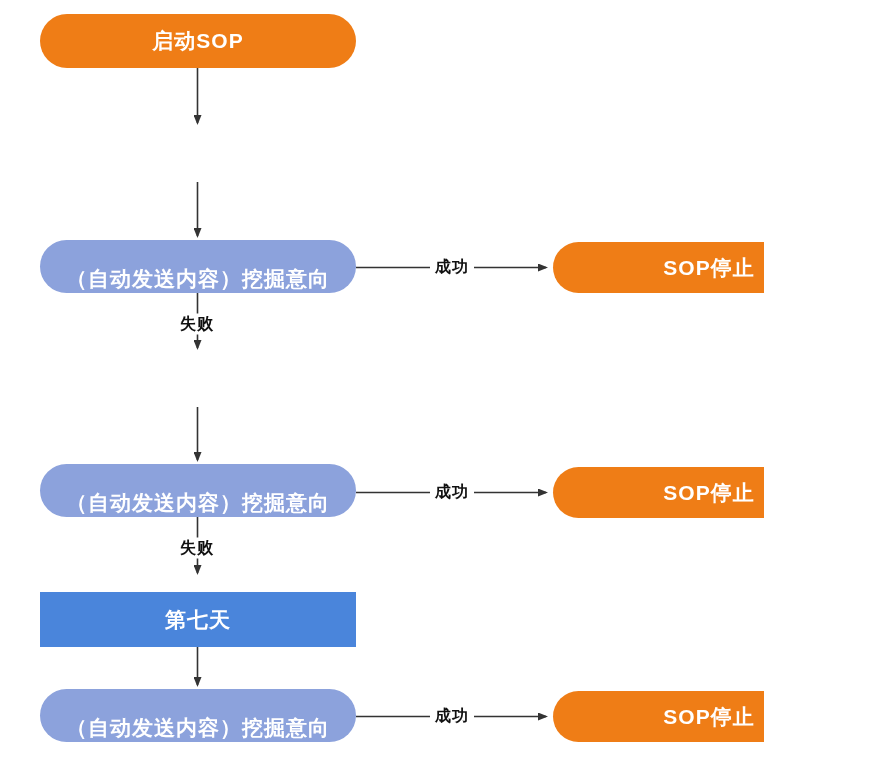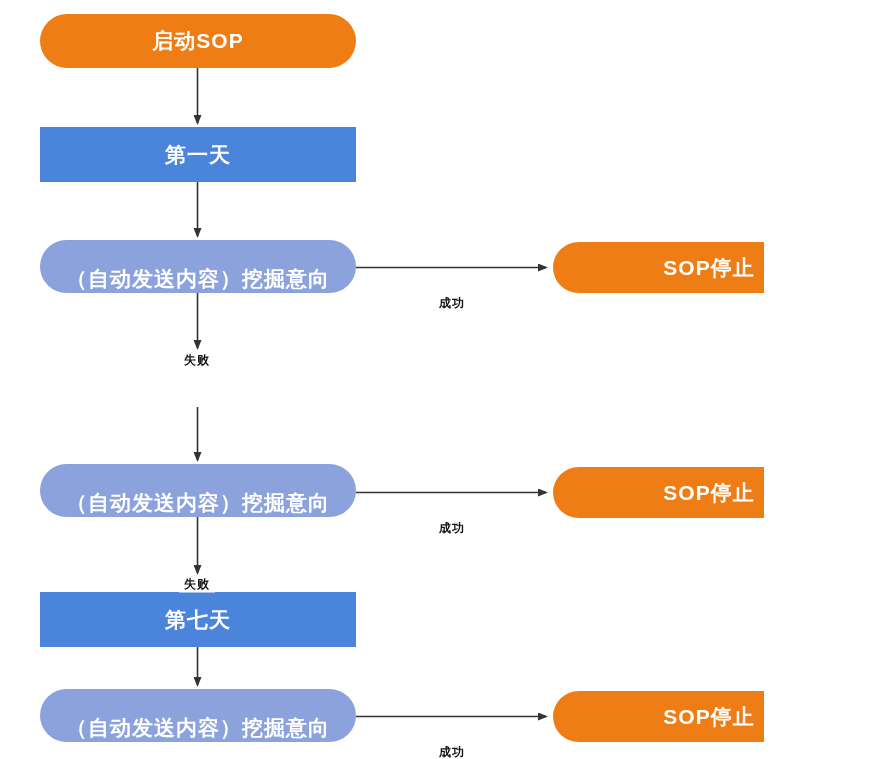--- a/index.html
+++ b/index.html
@@ -68,24 +68,23 @@
   .stop-pill.s1 { top: 242px; }
   .stop-pill.s2 { top: 467px; }
   .stop-pill.s3 { top: 691px; }
   .edge-label {
     position: absolute;
     transform: translate(-50%, -50%);
     background: var(--background, #ffffff);
     padding: 0 5px;
     color: var(--edge_label, #111111);
     font-weight: bold;
-    font-size: 12px;
+    font-size: 16px;
     letter-spacing: 1px;
     white-space: nowrap;
-    margin-top: 36px;
   }
   .success-1 { left: 452px; top: 267px; }
   .success-2 { left: 452px; top: 492px; }
   .success-3 { left: 452px; top: 716px; }
   .fail-1 { left: 197px; top: 324px; }
   .fail-2 { left: 197px; top: 548px; }
   .conn { stroke: var(--arrow, #333333); stroke-width: 1.6; }
 </style>
 </head>
 <body>
@@ -106,23 +105,20 @@
     <line class="conn" x1="197.5" y1="632" x2="197.5" y2="685" marker-end="url(#ah)"></line>
     <line class="conn" x1="356" y1="267.5" x2="546" y2="267.5" marker-end="url(#ah)"></line>
     <line class="conn" x1="356" y1="492.5" x2="546" y2="492.5" marker-end="url(#ah)"></line>
     <line class="conn" x1="356" y1="716.5" x2="546" y2="716.5" marker-end="url(#ah)"></line>
   </svg>
 
   <div class="node start-pill">
     <span>启动SOP</span>
   </div>
 
-  <div class="node day-bar d1">
-    <span>第一天</span>
-  </div>
 
   <div class="node intent-pill i1">
     <span>（自动发送内容）挖掘意向</span>
   </div>
 
   <div class="node stop-pill s1">
     <span>SOP停止</span>
   </div>
 
 

